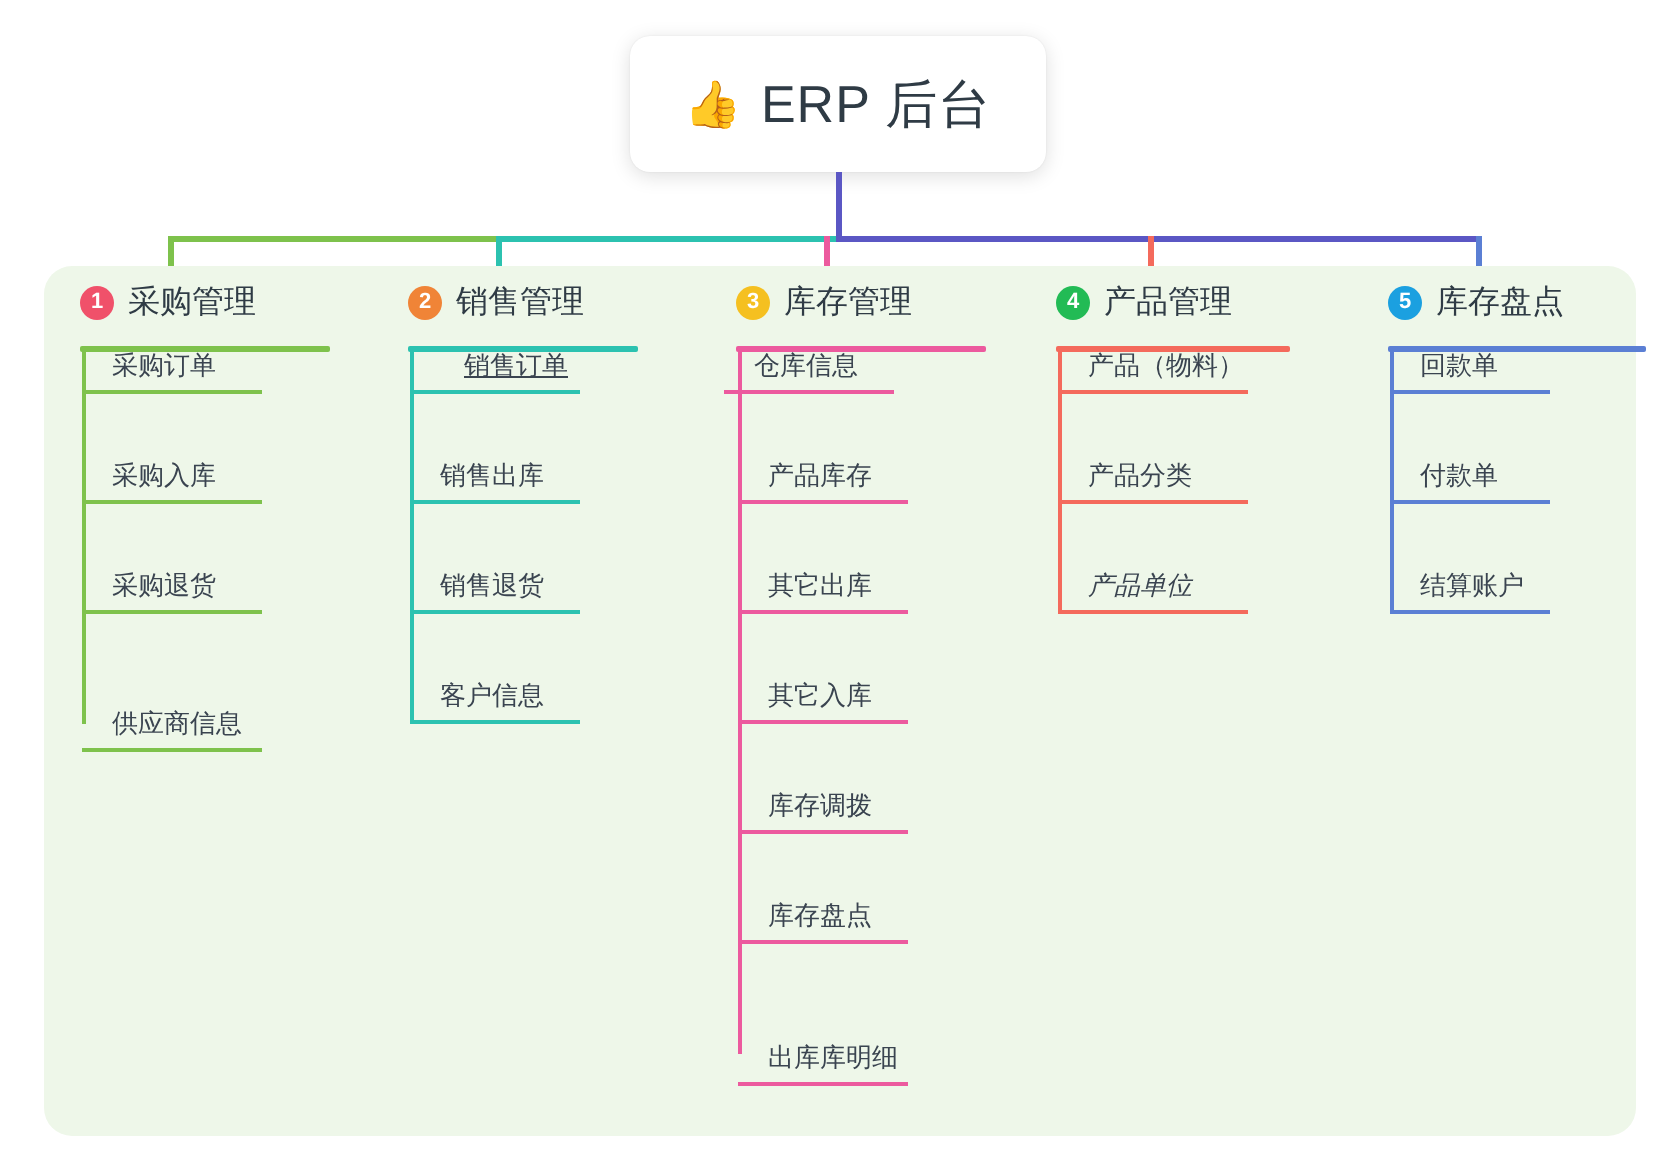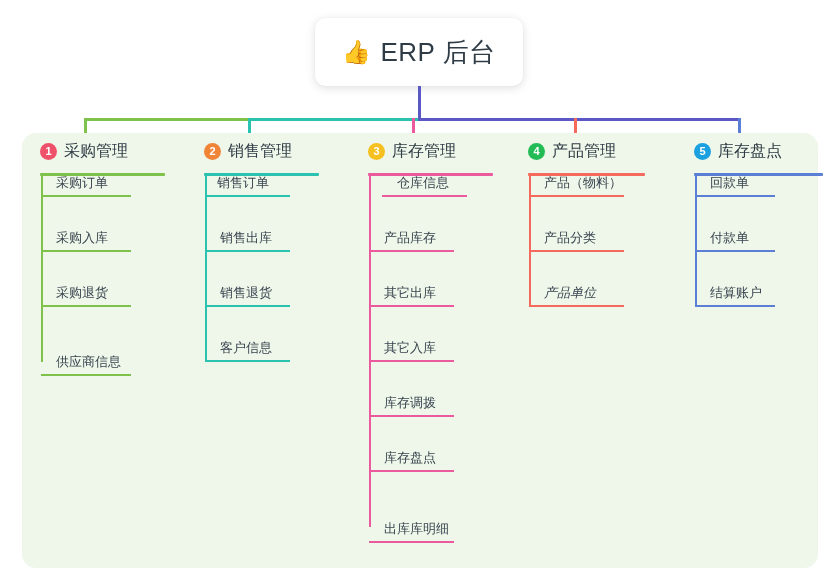--- a/index.html
+++ b/index.html
@@ -123,21 +123,21 @@
           </div>
         </div>
         <div class="col" style="left: 164px; width: 135px; height: 100%;">
           <div class="col-head" style="left: 18px;">
             <span class="badge" style="background: rgb(240, 132, 55);">2</span>
             <span class="col-title">销售管理</span>
           </div>
           <div class="head-rule" style="left: 18px; top: 40px; width: 115px; background: rgb(44, 194, 176);"></div>
           <div class="spine" style="left: 19px; top: 43px; height: 186px; background: rgb(44, 194, 176);"></div>
           <div class="leaf" style="left: 19px; top: 36px; width: 85px; height: 28px;">
-            <span class="leaf-label" style="left: 12px;">销售订单</span>
+            <span class="leaf-label" style="left: 27px; text-decoration: underline;">销售订单</span>
             <div class="leaf-rule" style="width: 85px; background: rgb(44, 194, 176);"></div>
           </div>
           <div class="leaf" style="left: 19px; top: 91px; width: 85px; height: 28px;">
             <span class="leaf-label" style="left: 15px;">销售出库</span>
             <div class="leaf-rule" style="width: 85px; background: rgb(44, 194, 176);"></div>
           </div>
           <div class="leaf" style="left: 19px; top: 146px; width: 85px; height: 28px;">
             <span class="leaf-label" style="left: 15px;">销售退货</span>
             <div class="leaf-rule" style="width: 85px; background: rgb(44, 194, 176);"></div>
           </div>
@@ -146,21 +146,21 @@
             <div class="leaf-rule" style="width: 85px; background: rgb(44, 194, 176);"></div>
           </div>
         </div>
         <div class="col" style="left: 328px; width: 145px; height: 100%;">
           <div class="col-head" style="left: 18px;">
             <span class="badge" style="background: rgb(245, 192, 32);">3</span>
             <span class="col-title">库存管理</span>
           </div>
           <div class="head-rule" style="left: 18px; top: 40px; width: 125px; background: rgb(236, 90, 158);"></div>
           <div class="spine" style="left: 19px; top: 43px; height: 351px; background: rgb(236, 90, 158);"></div>
-          <div class="leaf" style="left: 32px; top: 36px; width: 85px; height: 28px; padding-left: 48px;">
+          <div class="leaf" style="left: 12px; top: 36px; width: 85px; height: 28px; padding-left: 48px;">
             <span class="leaf-label" style="left: 15px;">仓库信息</span>
             <div class="leaf-rule" style="width: 85px; background: rgb(236, 90, 158);"></div>
           </div>
           <div class="leaf" style="left: 19px; top: 91px; width: 85px; height: 28px;">
             <span class="leaf-label" style="left: 15px;">产品库存</span>
             <div class="leaf-rule" style="width: 85px; background: rgb(236, 90, 158);"></div>
           </div>
           <div class="leaf" style="left: 19px; top: 146px; width: 85px; height: 28px;">
             <span class="leaf-label" style="left: 15px;">其它出库</span>
             <div class="leaf-rule" style="width: 85px; background: rgb(236, 90, 158);"></div>

